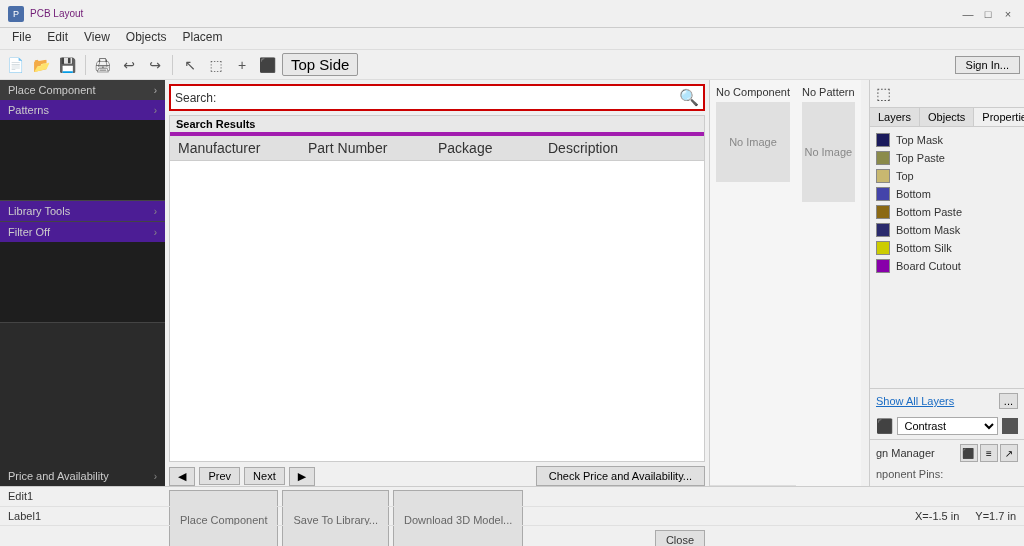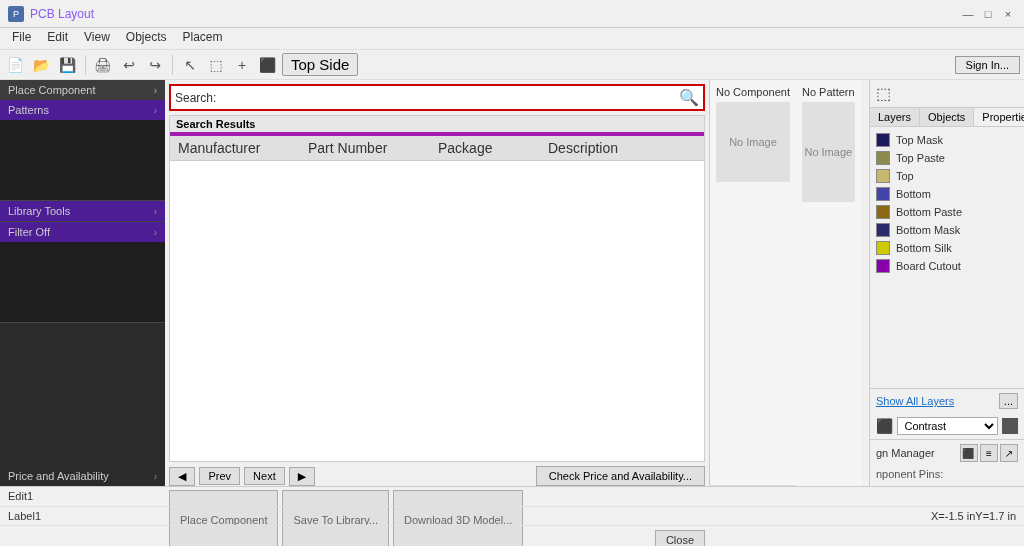--- a/index.html
+++ b/index.html
@@ -30,22 +30,22 @@
     }
     .title-icon {
       width: 16px;
       height: 16px;
       background: #4a6ea8;
       border-radius: 2px;
       display: flex; align-items: center; justify-content: center;
       color: white; font-size: 9px;
     }
     .title-text {
-      font-size: 12px;
-      color: #8b5cf6;
+      font-size: 10px;
+      color: #701a75;
     }
     .title-controls {
       display: flex;
       gap: 4px;
     }
     .title-btn {
       width: 16px; height: 16px;
       background: none;
       border: none;
       cursor: pointer;
@@ -454,21 +454,21 @@
       display: flex;
       align-items: center;
       padding: 0 8px;
       border-bottom: 1px solid #e0e0e0;
       font-size: 11px;
       color: #333;
       justify-content: space-between;
     }
     .status-coords {
       display: flex;
-      gap: 0;
+      gap: 16px;
     }
   </style>
 </head>
 <body>
 
 <div class="title-bar">
   <div class="title-bar-left">
     <div class="title-icon">P</div>
     <span class="title-text">PCB Layout</span>
   </div>

